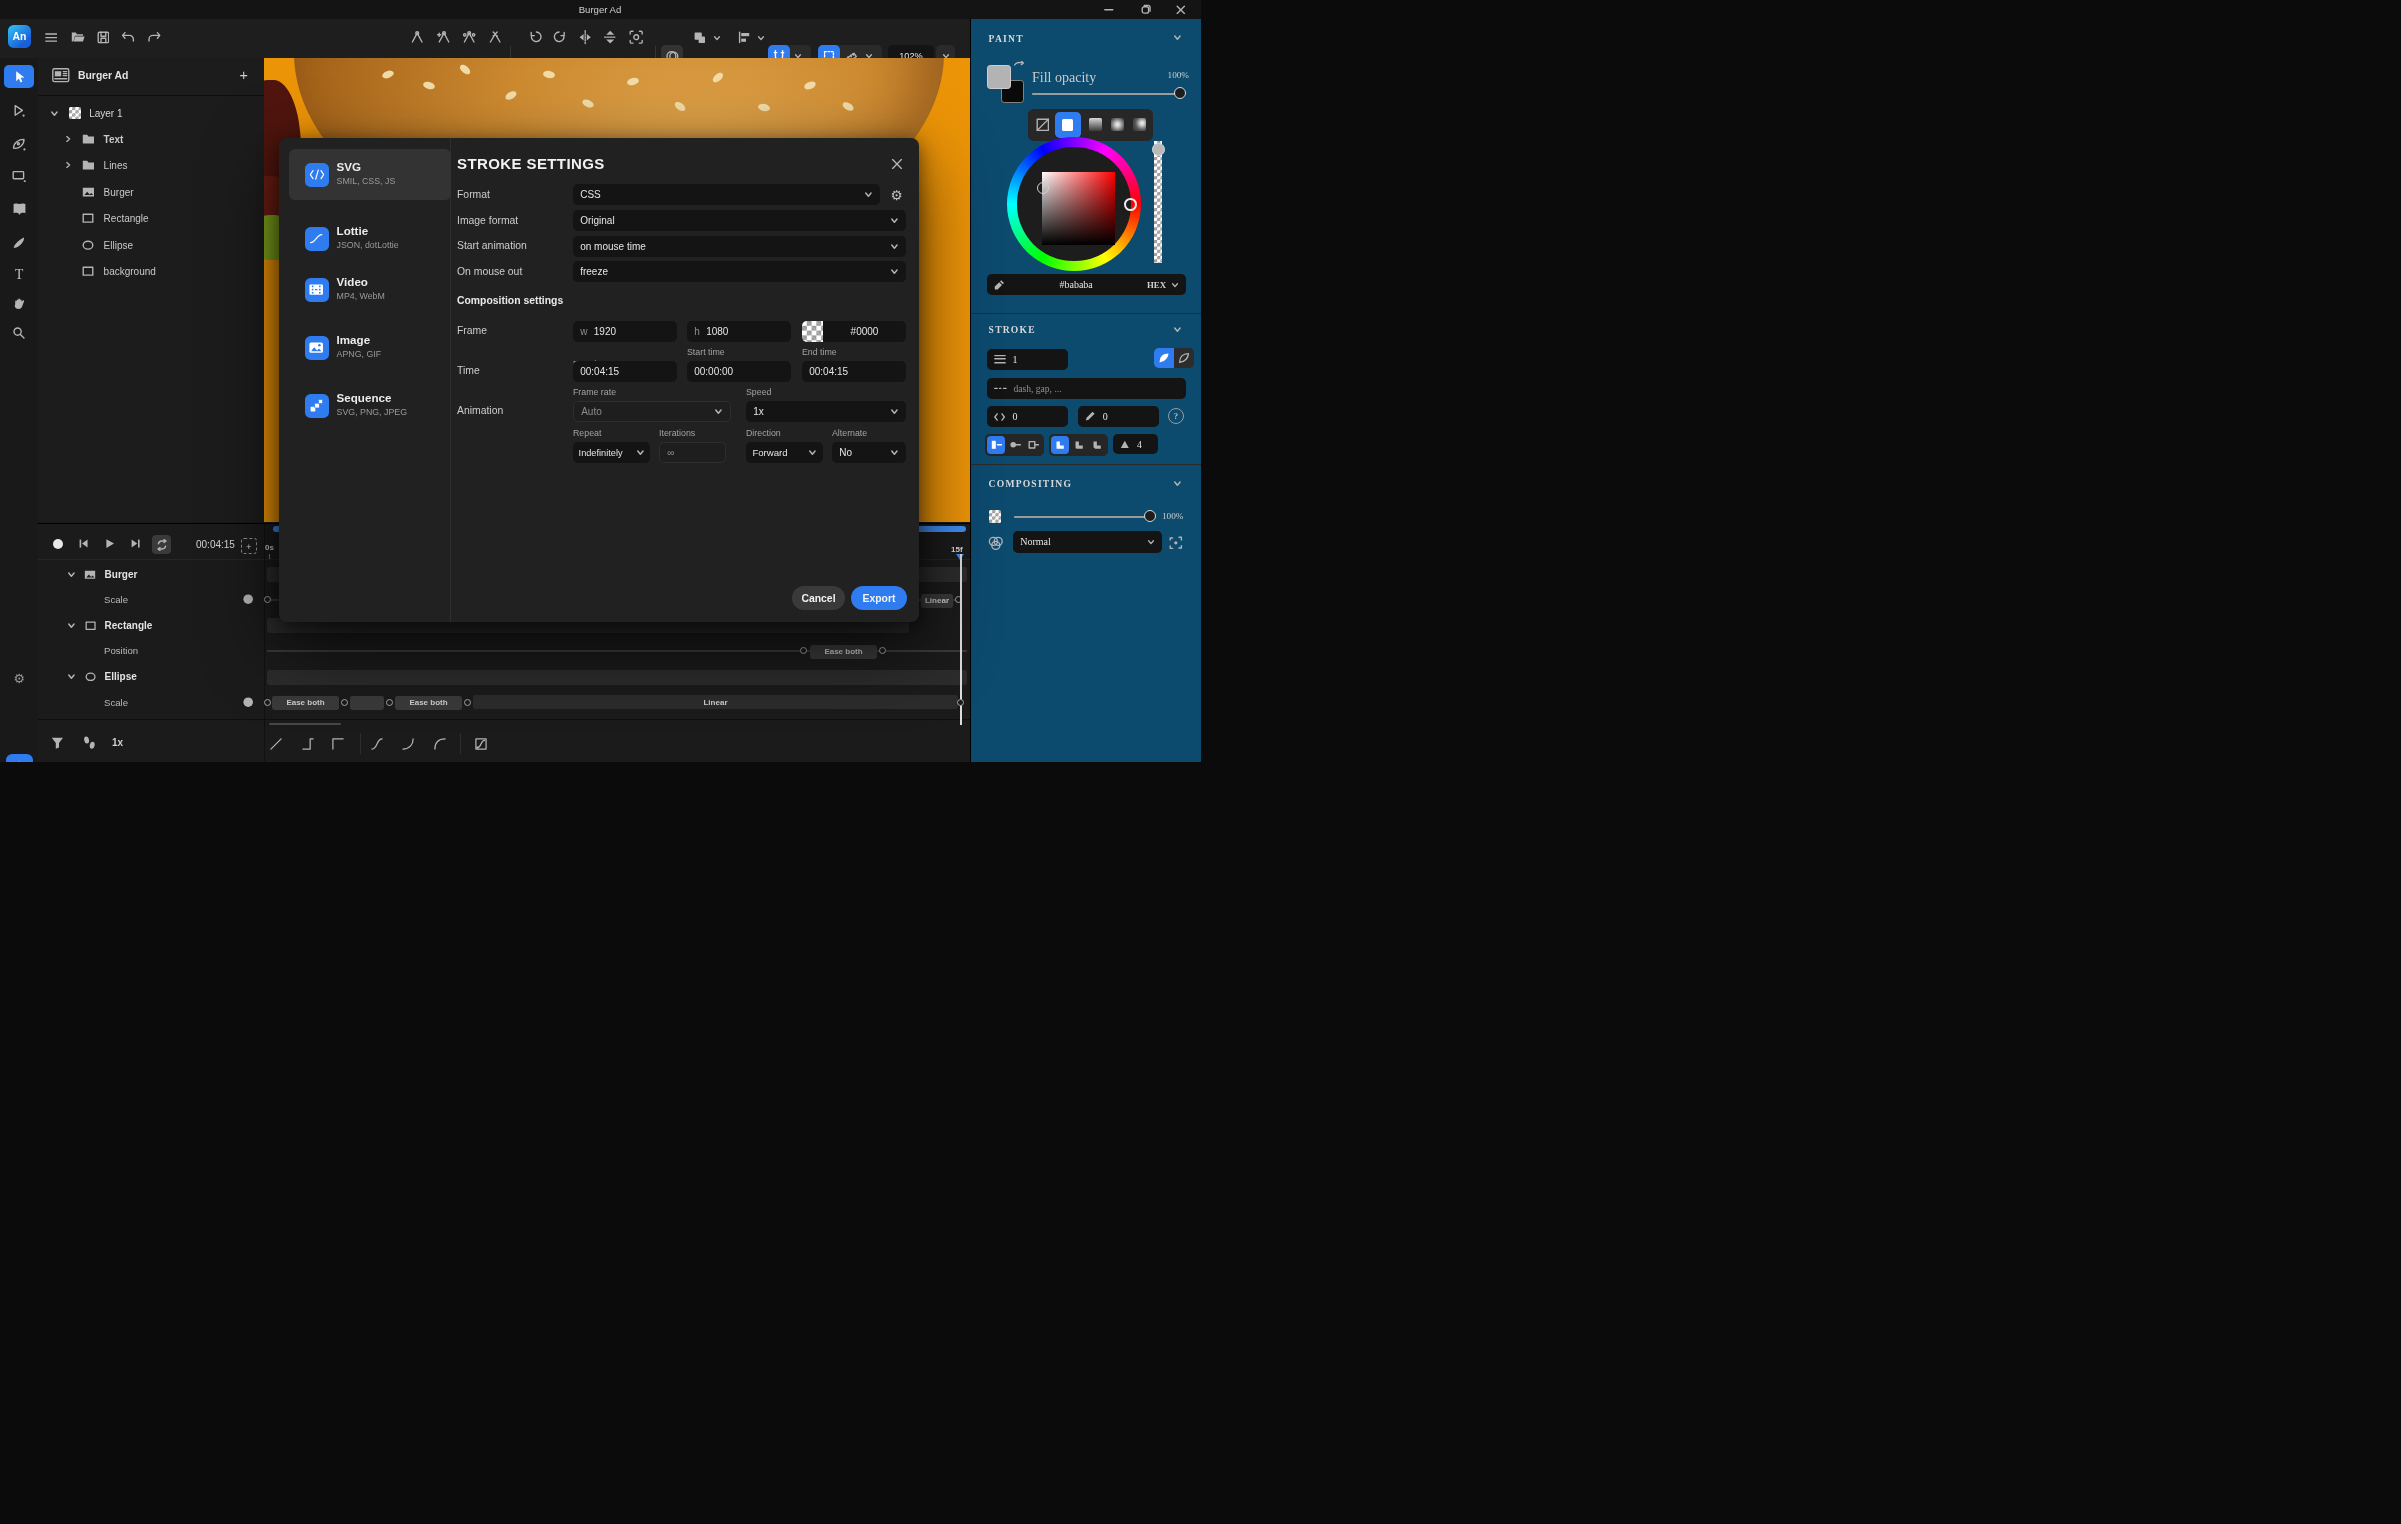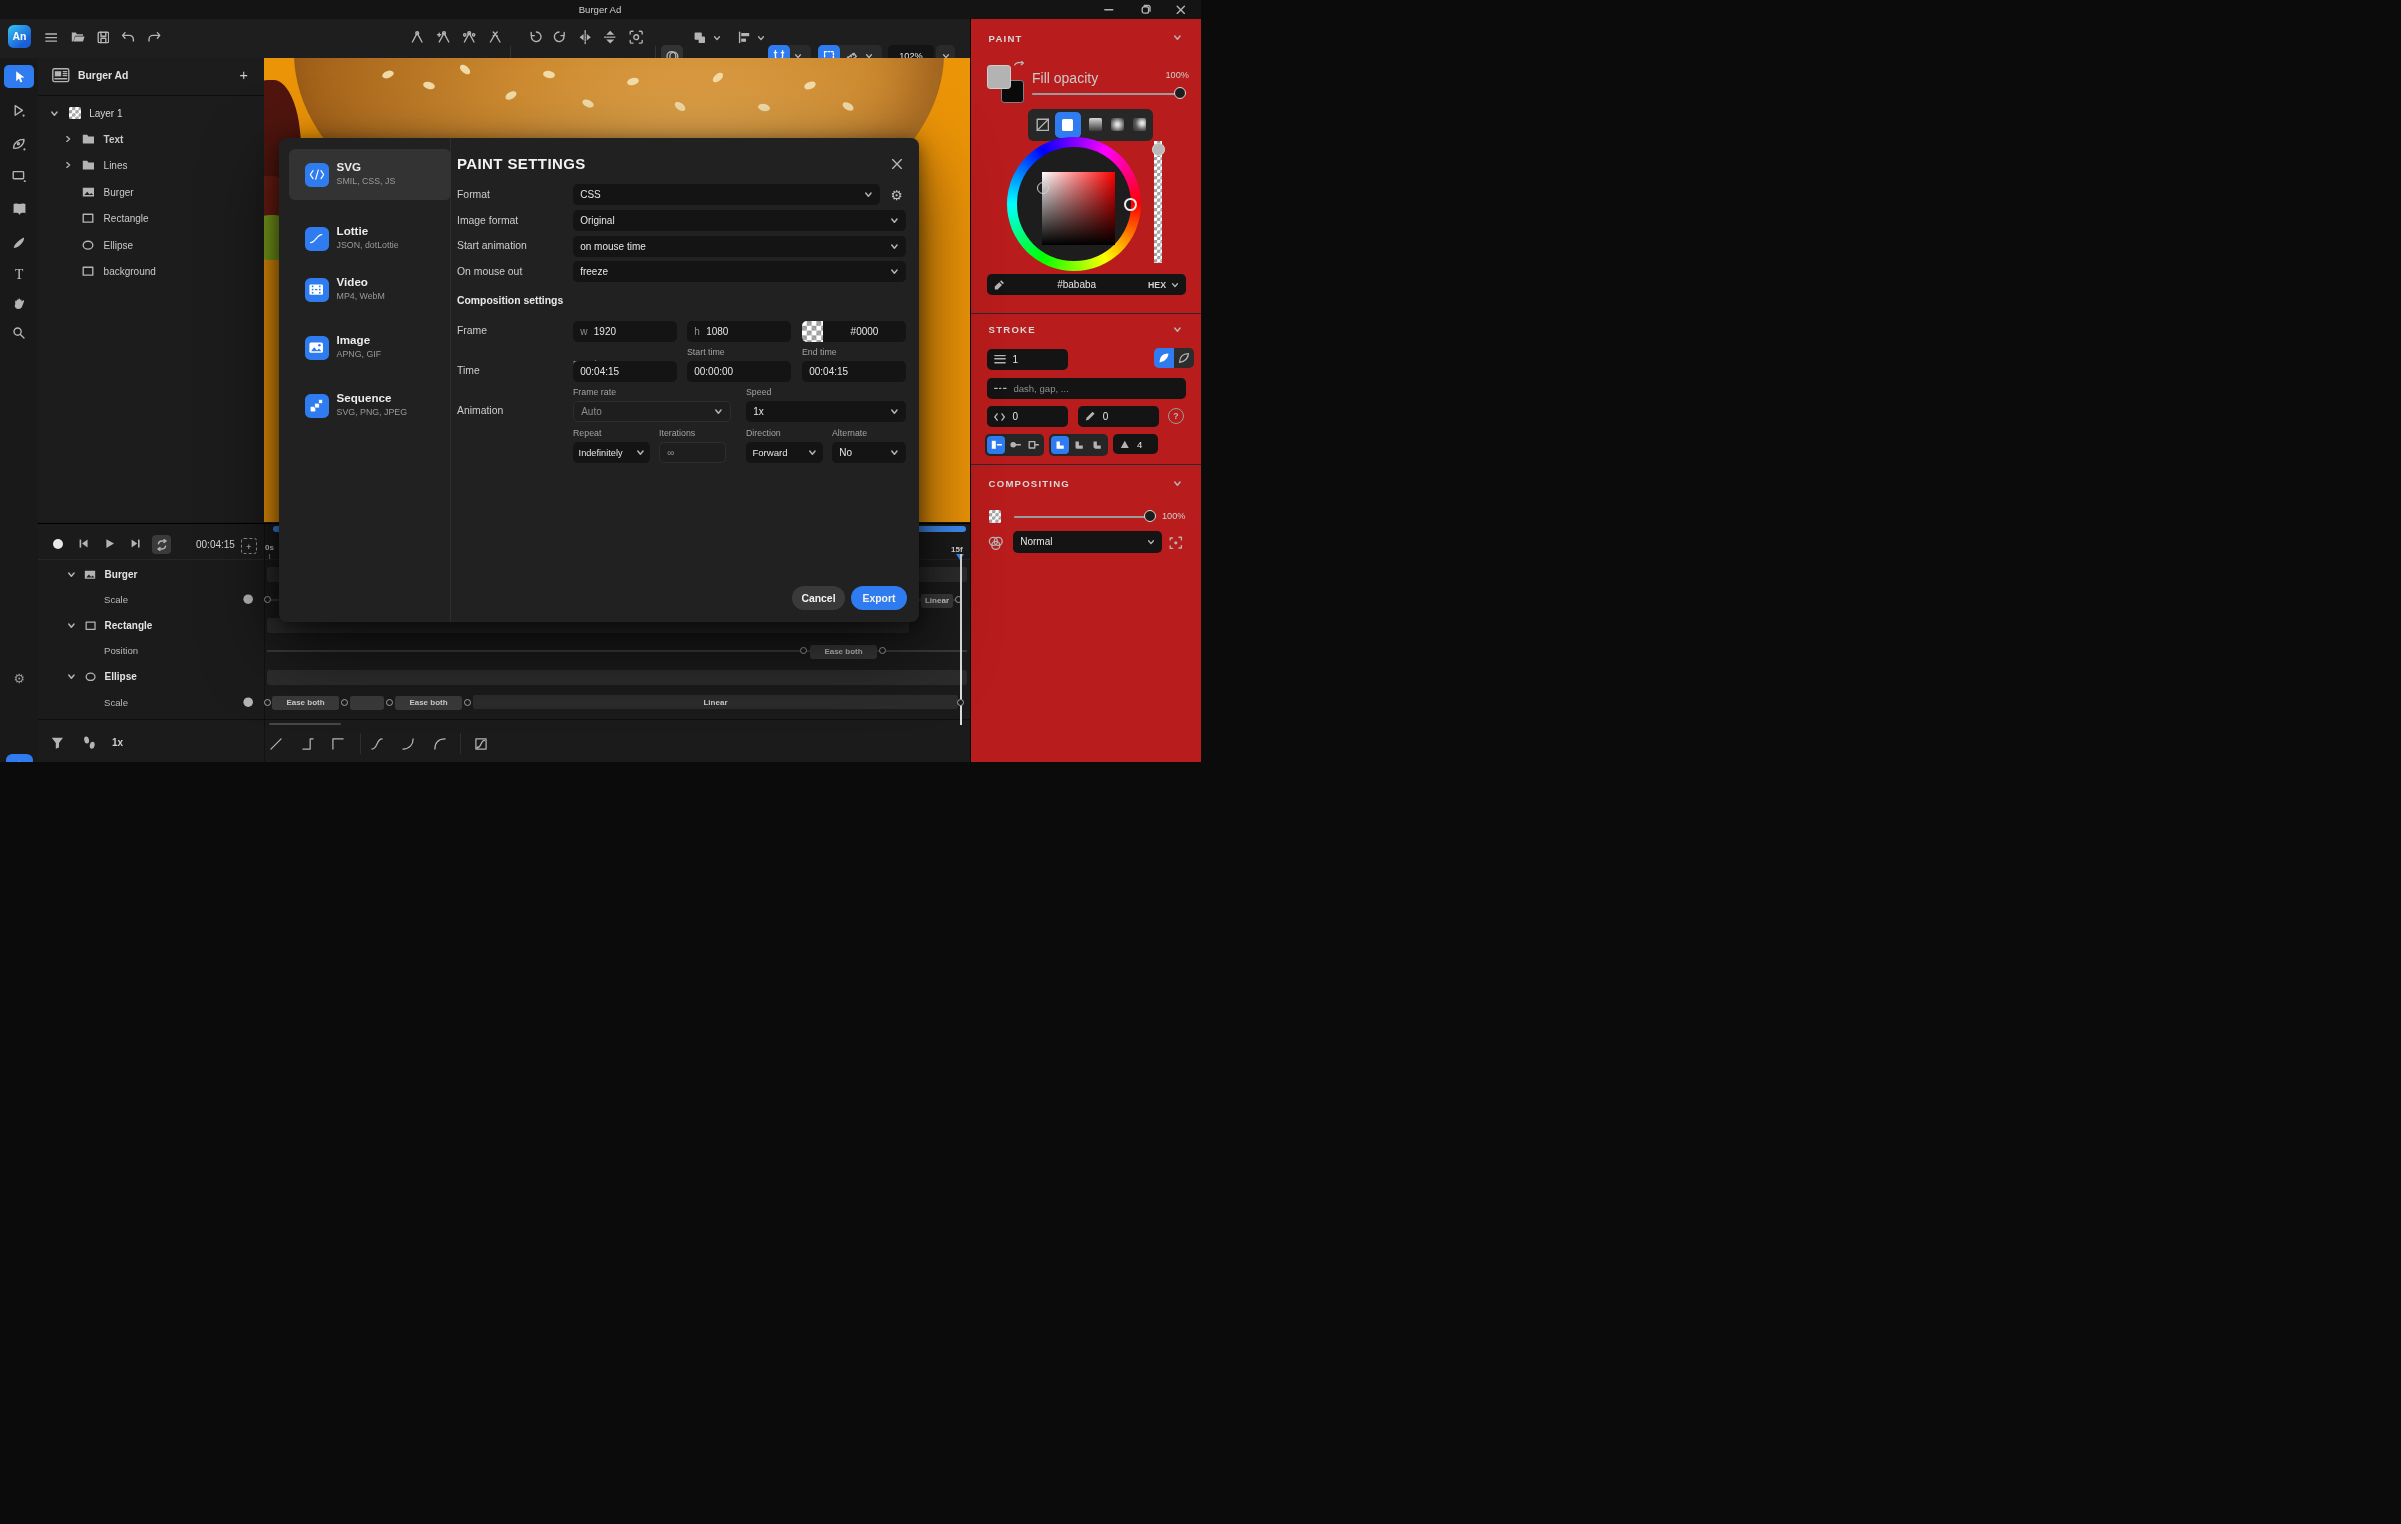--- a/index.html
+++ b/index.html
@@ -23,21 +23,21 @@
   .canvas{left:264px;top:58px;width:706px;height:464px;background:#ec9408;overflow:hidden;}
   .seed{position:absolute;width:12px;height:7.2px;border-radius:50%;background:#f2dfae;opacity:.95;}
   .timeline{left:38px;top:523px;width:932px;height:239px;background:#1b1b1b;border-top:0.8px solid #000;}
   .chip{position:absolute;height:13.6px;border-radius:2.4px;background:#3a3a3a;color:#cccccc;
         font-size:8px;font-weight:bold;display:flex;align-items:center;justify-content:center;}
   .kf{position:absolute;width:7.2px;height:7.2px;border:1.3px solid #a5a5a5;border-radius:50%;background:#1b1b1b;box-sizing:border-box;}
   .bar{position:absolute;height:15px;border-radius:2.4px;background:#2c2c2c;}
   .tline{position:absolute;height:1.6px;background:#3a3a3a;}
   .rowlbl{font-size:9.6px;color:#b9b9b9;}
   .rowhdr{font-size:10px;font-weight:bold;color:#e3e3e3;}
-  .rpanel{left:970px;top:19px;width:231px;height:743px;background:#b91c1c;border-left:0.8px solid #000;}
+  .rpanel{left:970px;top:19px;width:231px;height:743px;background:#0c4a6e;border-left:0.8px solid #000;font-family:Liberation Serif, serif;}
   .hdr{font-size:9.6px;font-weight:bold;letter-spacing:1.2px;color:#d9d9d9;}
   .inp{position:absolute;background:#141414;border-radius:4.8px;display:flex;align-items:center;
        padding:0 7.2px;box-sizing:border-box;font-size:10px;color:#e5e5e5;height:21px;}
   .inp .cv{margin-left:auto;}
   .inp.dim{background:#1e1e1e;border:0.8px solid #2e2e2e;color:#8b8b8b;}
   .ph{color:#8f8f8f;}
   .dlg{left:279px;top:138px;width:640px;height:484px;background:#212121;border-radius:8px;
        box-shadow:0 24px 72px rgba(0,0,0,.65),0 4.8px 19px rgba(0,0,0,.5);z-index:60;}
   .sideitem .t{font-size:11.6px;font-weight:bold;color:#ececec;}
   .sideitem .s{font-size:8.8px;color:#9a9a9a;margin-top:2.4px;}
@@ -811,21 +811,21 @@
             <rect x="7" y="6.5" width="6" height="6" rx="1" fill="#fff" stroke="#2e7cf0"></rect>
             <rect x="12" y="2" width="5" height="5" rx="1" fill="#fff" stroke="#2e7cf0"></rect>
           </svg>
       </div>
       <div class="abs" style="left:48px;top:11.2px;">
           <div class="t">Sequence</div>
         <div class="s">SVG, PNG, JPEG</div>
         </div>
     </div>
 
-    <div class="abs" style="left:178px;top:17px;font-size:15px;font-weight:bold;letter-spacing:0.4px;color:#f2f2f2;">PAINT SETTINGS</div>
+    <div class="abs" style="left:178px;top:17px;font-size:15px;font-weight:bold;letter-spacing:0.4px;color:#f2f2f2;">STROKE SETTINGS</div>
     <div class="abs tbtn" style="left:608px;top:16px;width:19px;height:19px;">
       <svg class="ic" width="12" height="12" viewBox="0 0 15 15">
           <path d="M2 2l11 11M13 2L2 13" stroke="#e3e3e3" stroke-width="1.9"></path>
         </svg>
     </div>
 
     <div class="abs dlbl" style="left:178px;top:51px;">Format</div>
     <div class="inp" style="left:294px;top:46px;width:307px;">
       <span>CSS</span>
       <svg class="ic cv" width="8.8" height="8.8" viewBox="0 0 10 10">

